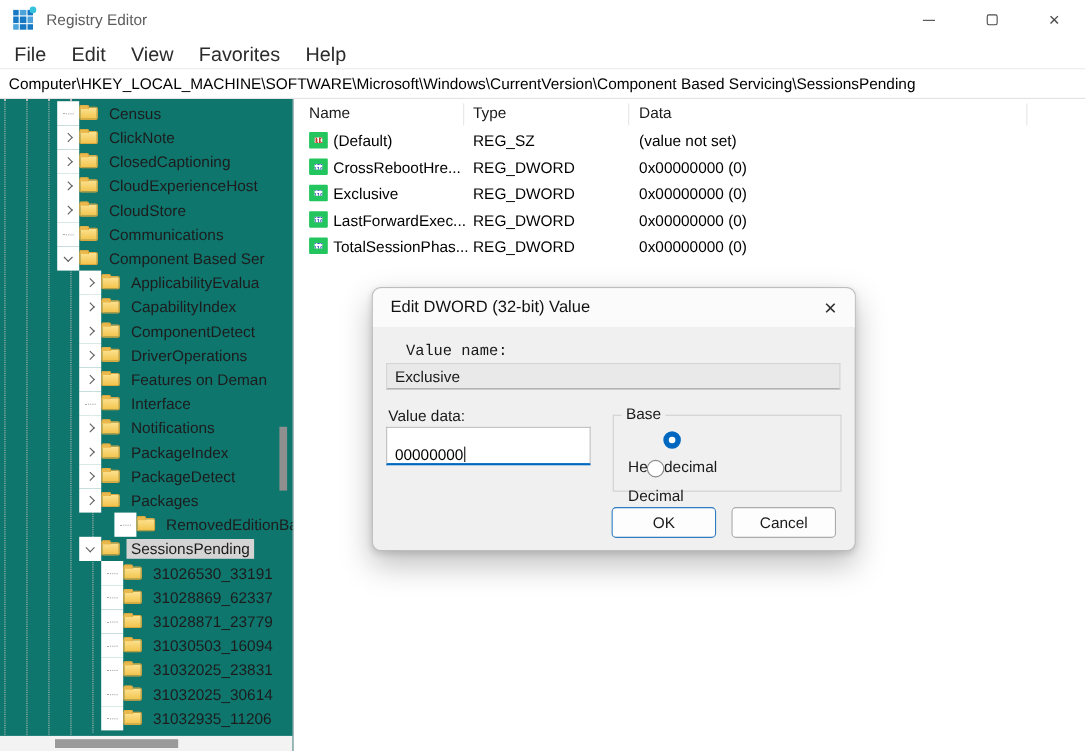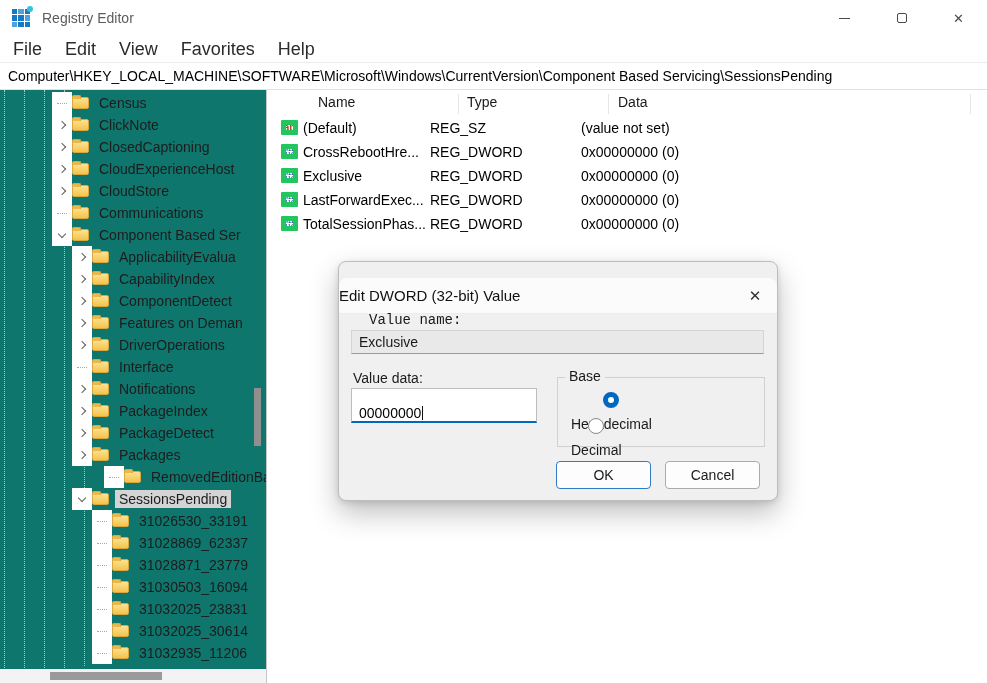--- a/index.html
+++ b/index.html
@@ -40,32 +40,32 @@
   .folder::before { content:""; position:absolute; top:-3px; left:-1px; width:7px; height:3px; background:#e9b94e; border:1px solid #dca83e; border-bottom:none; border-radius:2px 2px 0 0; }
   .tlabel { padding:1px 4px; }
   .tlabel.selected { background:#d4d4d4; }
 
   .v-scroll { position:absolute; right:5px; top:298px; width:7px; height:58px; background:#8f8f8f; border-radius:0; }
   .h-scroll-track { position:absolute; left:0; bottom:0; width:266px; height:14px; background:#f3f3f3; }
   .h-scroll-thumb { position:absolute; left:50px; top:3px; width:112px; height:8px; background:#9a9a9a; }
 
   
   .listpanel { position:absolute; left:268px; top:90px; width:719px; height:593px; background:#fff; }
-  .list-header { position:relative; height:27px;margin-left:37px; }
+  .list-header { position:relative; height:27px; }
   .hcol { position:absolute; top:4px; font-size:14px; color:#1a1a1a; }
   .hdiv { position:absolute; top:4px; width:0; height:20px; border-left:1px solid #e6e6e6; }
   .lrow { position:relative; height:24px; font-size:14px; color:#000; }
   .lcell { position:absolute; top:3px; white-space:nowrap; }
   .vicon { position:absolute; left:13px; top:3px; width:17px; height:15px; background:#fff; border:5px solid #22c55e; border-radius:1px; display:flex; align-items:center; justify-content:center; overflow:hidden; }
   .vicon.string-value-icon { color:#c0392b; font-weight:bold; font-size:10px; font-style:normal; }
   .vicon.dword-value-icon { color:#2d46b9; font-family:"DejaVu Sans Mono", monospace; font-weight:bold; font-size:5px; line-height:5px; letter-spacing:0; text-align:center; }
 
   
   .dialog { position:absolute; left:338px; top:261px; width:440px; height:240px; background:#f0f0f0; border:1px solid #bdbdbd; border-radius:8px; box-shadow:0 12px 28px rgba(0,0,0,0.25), 0 2px 6px rgba(0,0,0,0.12); z-index:50; }
-  .dlg-title { position:absolute; left:0; top:16px; width:100%; height:36px; background:#fbfbfb; border-radius:8px 8px 0 0; border-bottom:1px solid #ededed; display:flex; align-items:center; font-size:15px; color:#111; }
+  .dlg-title { position:absolute; left:0; top:0; width:100%; height:36px; background:#fbfbfb; border-radius:8px 8px 0 0; border-bottom:1px solid #ededed; display:flex; align-items:center; padding-left:16px; font-size:15px; color:#111; }
   .dlg-close { position:absolute; right:13px; top:9px; width:18px; height:18px; display:flex; align-items:center; justify-content:center; font-size:15px; color:#333; }
   .dlg-label { position:absolute; font-size:14px; color:#1a1a1a; }
   .value-name-field { position:absolute; left:12px; top:68px; width:413px; height:24px; background:#e9e9e9; border:1px solid #d4d4d4; border-bottom:1px solid #9a9a9a; font-size:14px; color:#1a1a1a; padding:3px 7px; }
   .value-data-input { position:absolute; left:12px; top:126px; width:186px; height:25px; background:#ffffff; border:1px solid #bdbdbd; border-bottom:2px solid #0067c0; font-size:14px; color:#000; padding:16px 7px; }
   .caret { display:inline-block; width:1px; height:14px; background:#111; vertical-align:-2px; margin-left:1px; }
   .base-group { position:absolute; left:218px; top:115px; width:208px; height:70px; border:1px solid #d0d0d0; }
   .base-label { position:absolute; left:226px; top:106px; background:#f0f0f0; padding:0 4px; font-size:14px; color:#1a1a1a; }
   .radio-row { position:absolute; left:232px; display:flex; align-items:center; gap:8px; font-size:14px; color:#1a1a1a;flex-direction:column; }
   .radio { width:16px; height:16px; border-radius:50%; background:#fff; flex:0 0 16px; }
   .radio.checked { border:5px solid #0067c0; }
@@ -192,28 +192,28 @@
             <span class="chev collapsed"></span>
           </span>
           <span class="folder"></span>
           <span class="tlabel">ComponentDetect</span>
         </div>
         <div class="trow" style="padding-left: 72px;">
           <span class="gut">
             <span class="chev collapsed"></span>
           </span>
           <span class="folder"></span>
+          <span class="tlabel">DriverOperations</span>
+        </div>
+        <div class="trow" style="padding-left: 72px;">
+          <span class="gut">
+            <span class="chev collapsed"></span>
+          </span>
+          <span class="folder"></span>
           <span class="tlabel">Features on Deman</span>
-        </div>
-        <div class="trow" style="padding-left: 72px;">
-          <span class="gut">
-            <span class="chev collapsed"></span>
-          </span>
-          <span class="folder"></span>
-          <span class="tlabel">DriverOperations</span>
         </div>
         <div class="trow" style="padding-left: 72px;">
           <span class="gut">
             <span class="stub"></span>
           </span>
           <span class="folder"></span>
           <span class="tlabel">Interface</span>
         </div>
         <div class="trow" style="padding-left: 72px;">
           <span class="gut">

